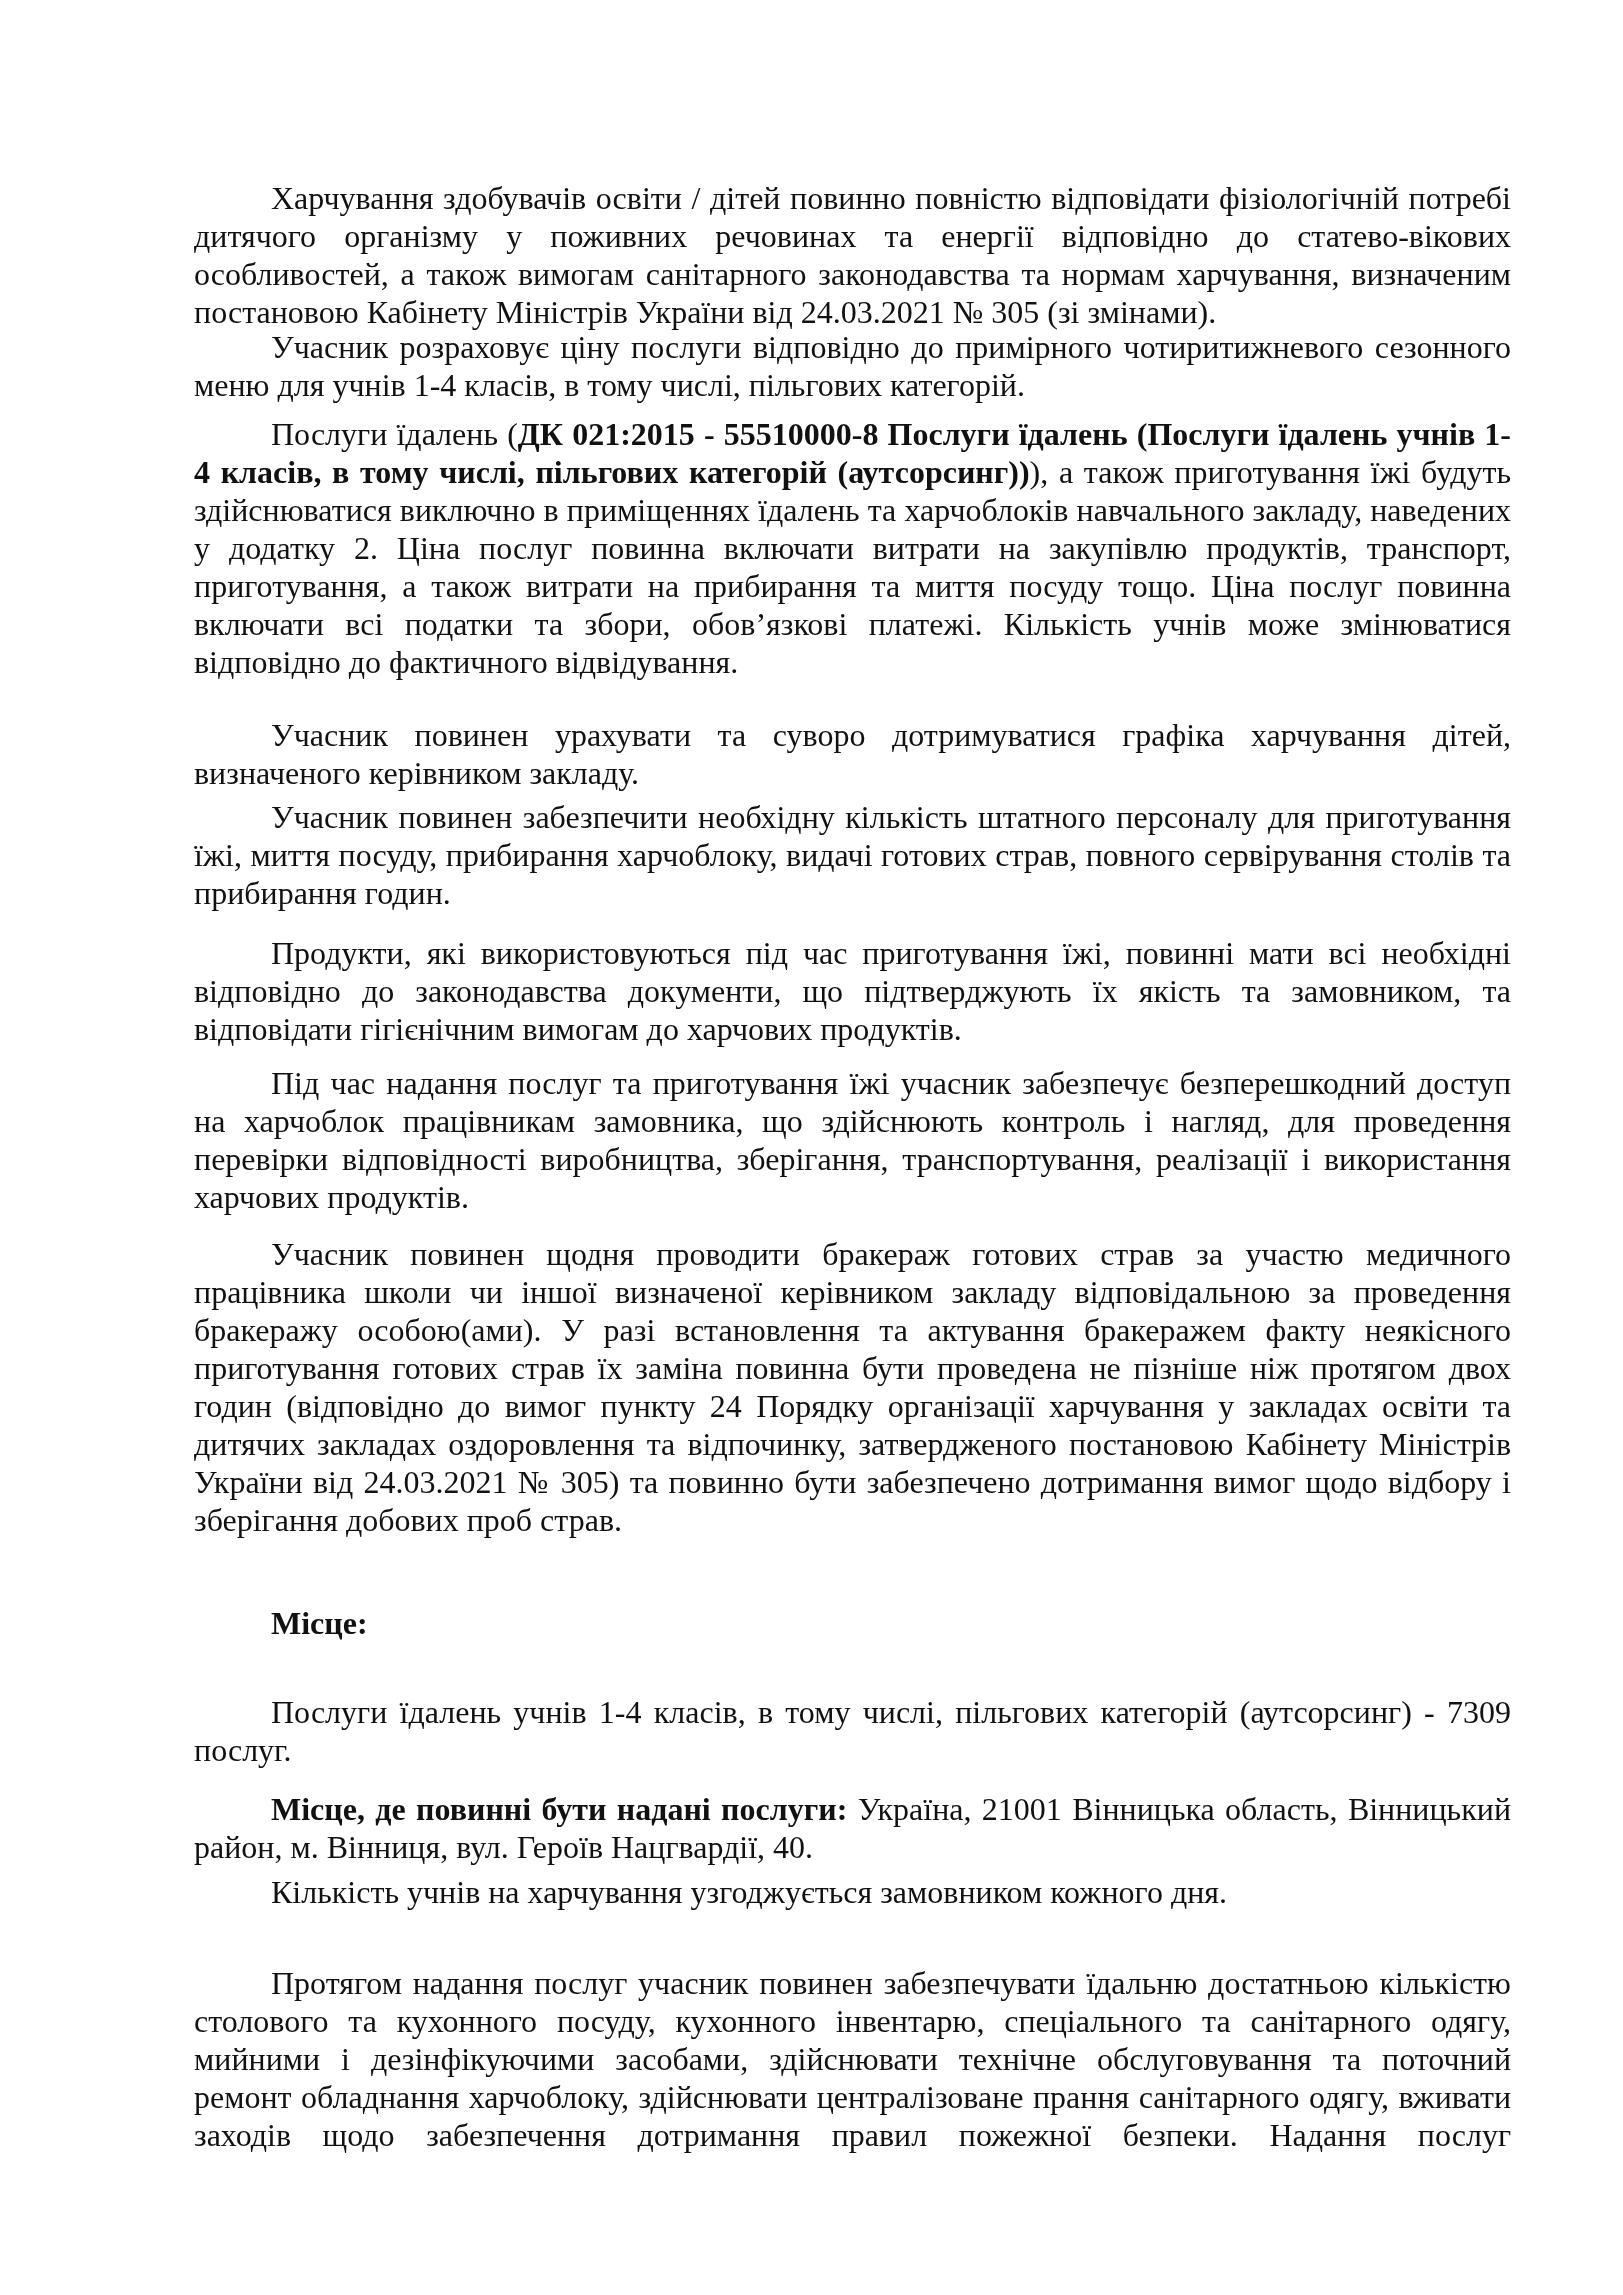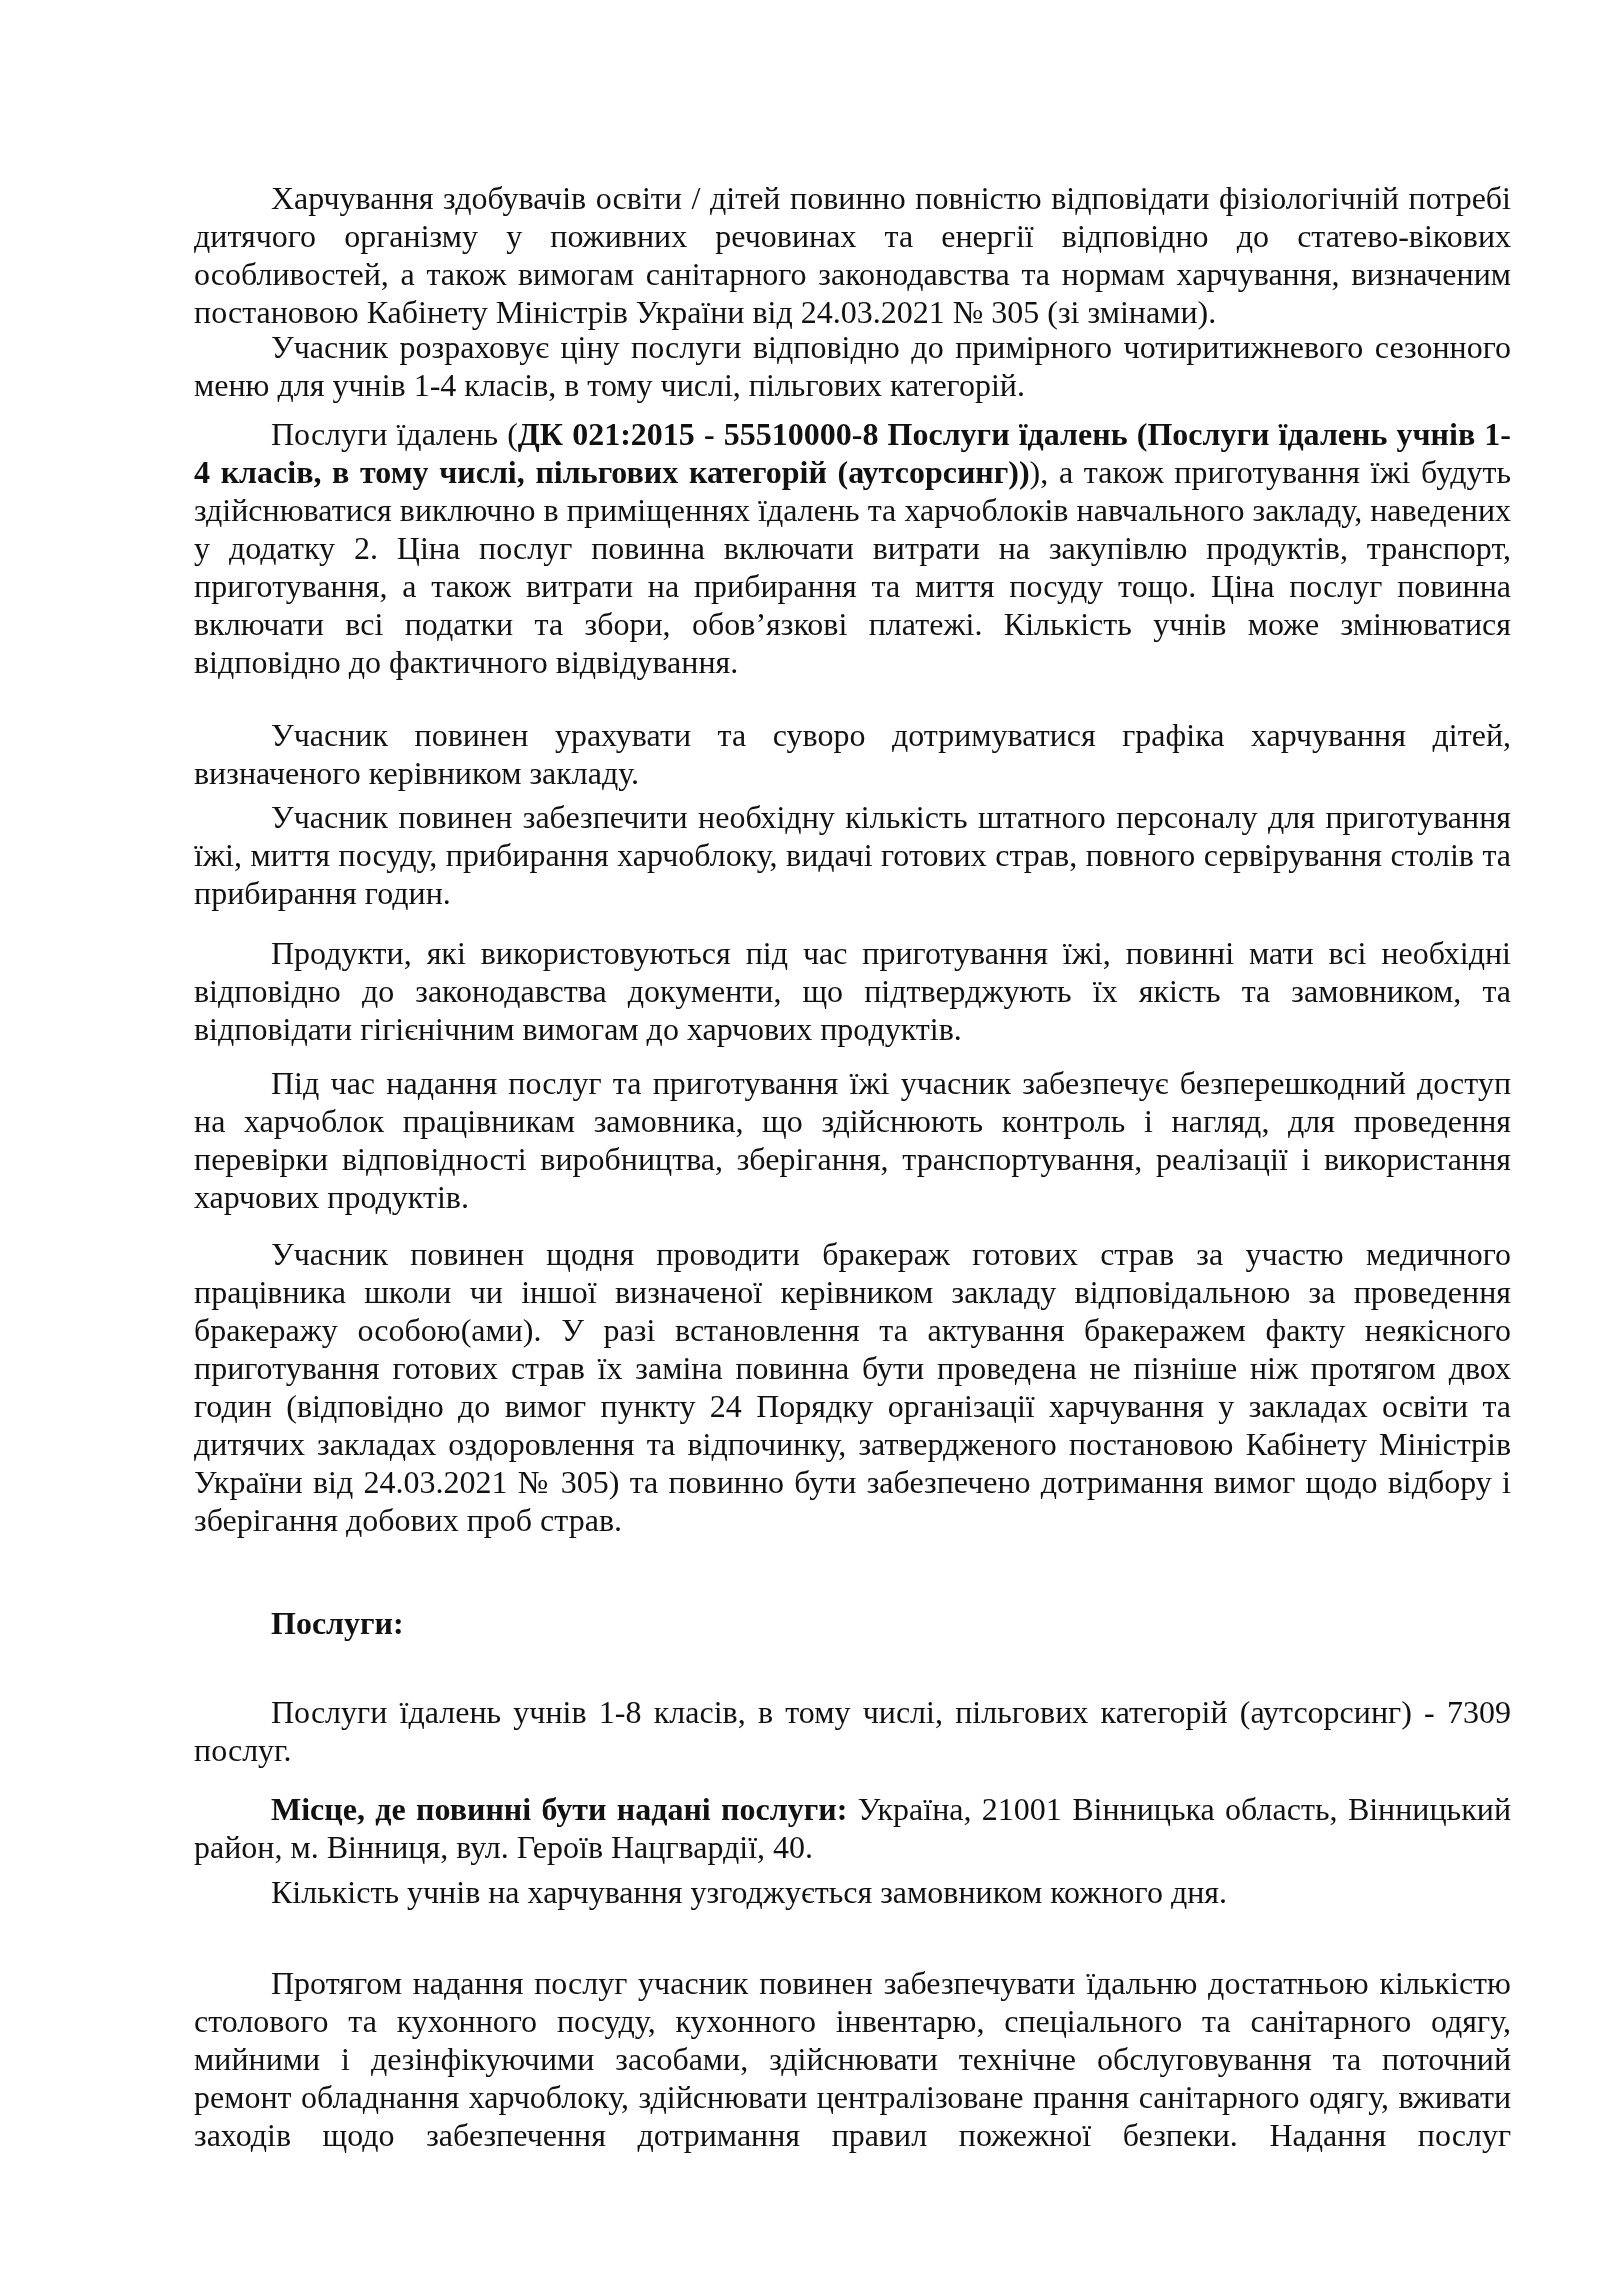--- a/index.html
+++ b/index.html
@@ -38,23 +38,23 @@
   <p class="para" style="top:716px;">Учасник повинен урахувати та суворо дотримуватися графіка харчування дітей, визначеного керівником закладу.</p>
 
   <p class="para" style="top:798px;">Учасник повинен забезпечити необхідну кількість штатного персоналу для приготування їжі, миття посуду, прибирання харчоблоку, видачі готових страв, повного сервірування столів та прибирання годин.</p>
 
   <p class="para" style="top:934px;">Продукти, які використовуються під час приготування їжі, повинні мати всі необхідні відповідно до законодавства документи, що підтверджують їх якість та замовником, та відповідати гігієнічним вимогам до харчових продуктів.</p>
 
   <p class="para" style="top:1064px;">Під час надання послуг та приготування їжі учасник забезпечує безперешкодний доступ на харчоблок працівникам замовника, що здійснюють контроль і нагляд, для проведення перевірки відповідності виробництва, зберігання, транспортування, реалізації і використання харчових продуктів.</p>
 
   <p class="para" style="top:1235px;">Учасник повинен щодня проводити бракераж готових страв за участю медичного працівника школи чи іншої визначеної керівником закладу відповідальною за проведення бракеражу особою(ами). У разі встановлення та актування бракеражем факту неякісного приготування готових страв їх заміна повинна бути проведена не пізніше ніж протягом двох годин (відповідно до вимог пункту 24 Порядку організації харчування у закладах освіти та дитячих закладах оздоровлення та відпочинку, затвердженого постановою Кабінету Міністрів України від 24.03.2021 № 305) та повинно бути забезпечено дотримання вимог щодо відбору і зберігання добових проб страв.</p>
 
-  <p class="para bold" style="top:1604px;">Послуги:</p>
+  <p class="para bold" style="top:1604px;">Місце:</p>
 
-  <p class="para" style="top:1693px;">Послуги їдалень учнів 1-8 класів, в тому числі, пільгових категорій (аутсорсинг) - 7309 послуг.</p>
+  <p class="para" style="top:1693px;">Послуги їдалень учнів 1-4 класів, в тому числі, пільгових категорій (аутсорсинг) - 7309 послуг.</p>
 
   <p class="para" style="top:1790px;"><span class="bold">Місце, де повинні бути  надані послуги:</span><span> Україна, 21001 Вінницька область, Вінницький район, м. Вінниця, вул. Героїв Нацгвардії, 40.</span></p>
 
   <p class="para" style="top:1873px;">Кількість учнів на харчування узгоджується замовником кожного дня.</p>
 
   <p class="para" style="top:1964px; text-align-last: justify;">Протягом надання послуг учасник повинен забезпечувати їдальню достатньою кількістю столового та кухонного посуду, кухонного інвентарю, спеціального та санітарного одягу, мийними і дезінфікуючими засобами, здійснювати технічне обслуговування та поточний ремонт обладнання харчоблоку, здійснювати централізоване прання санітарного одягу, вживати заходів щодо забезпечення дотримання правил пожежної безпеки. Надання послуг</p>
 
 </div>
 
 

